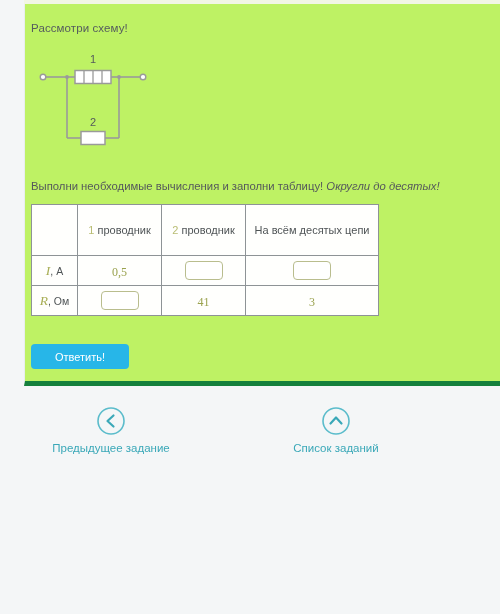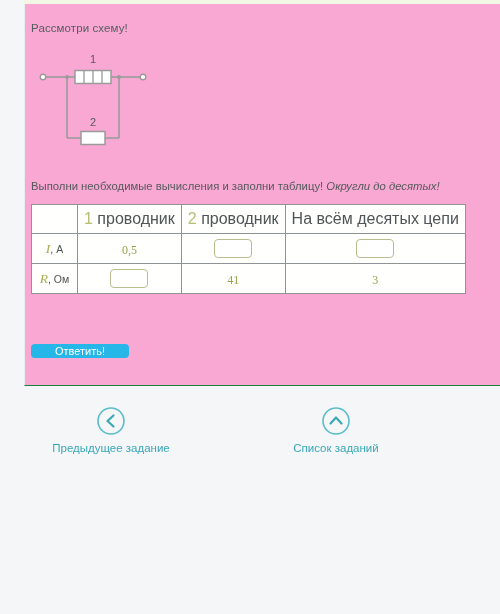--- a/index.html
+++ b/index.html
@@ -29,23 +29,23 @@
     background: #f4f6f7;
   }
 
   
   .card {
     position: absolute;
     left: 24px;
     top: 4px;
     width: 476px;
     height: 382px;
-    background: #f9a8d4;
+    background: #bef264;
     border-left: 1px solid #e9edee;
-    border-bottom: 1px solid #15803d;
+    border-bottom: 5px solid #15803d;
     box-sizing: border-box;
   }
 
   .prompt-title {
     position: absolute;
     left: 6px;
     top: 18px;
     font-size: 11.5px;
     color: #555c5e;
     letter-spacing: 0.1px;
@@ -85,23 +85,23 @@
   .calc-table td, .calc-table th {
     border: 1px solid #8e9396;
     padding: 0;
     text-align: center;
     vertical-align: middle;
     font-weight: normal;
     background: #fffffd;
   }
   .calc-table thead th {
     height: 26px;
-    font-size: 16px;
+    font-size: 11px;
     color: #4f5456;
-    padding: 1px 6px;
+    padding: 12px 6px;
     white-space: nowrap;
   }
   .calc-table tbody td {
     height: 29px;
     margin-top: 24px;
   }
   .col-label   { width: 46px; }
   .col-c1      { width: 84px; }
   .col-c2      { width: 84px; }
   .col-c3      { width: 133px; }
@@ -143,21 +143,21 @@
     box-sizing: border-box;
     vertical-align: middle;
   }
 
   
   .answer-btn {
     position: absolute;
     left: 6px;
     top: 340px;
     width: 98px;
-    height: 14px;
+    height: 25px;
     border: none;
     border-radius: 4px;
     background: #27b6e8;
     color: #ffffff;
     font-size: 11px;
     font-family: "Liberation Sans", sans-serif;
     cursor: pointer;
     padding: 0;
   }
 

